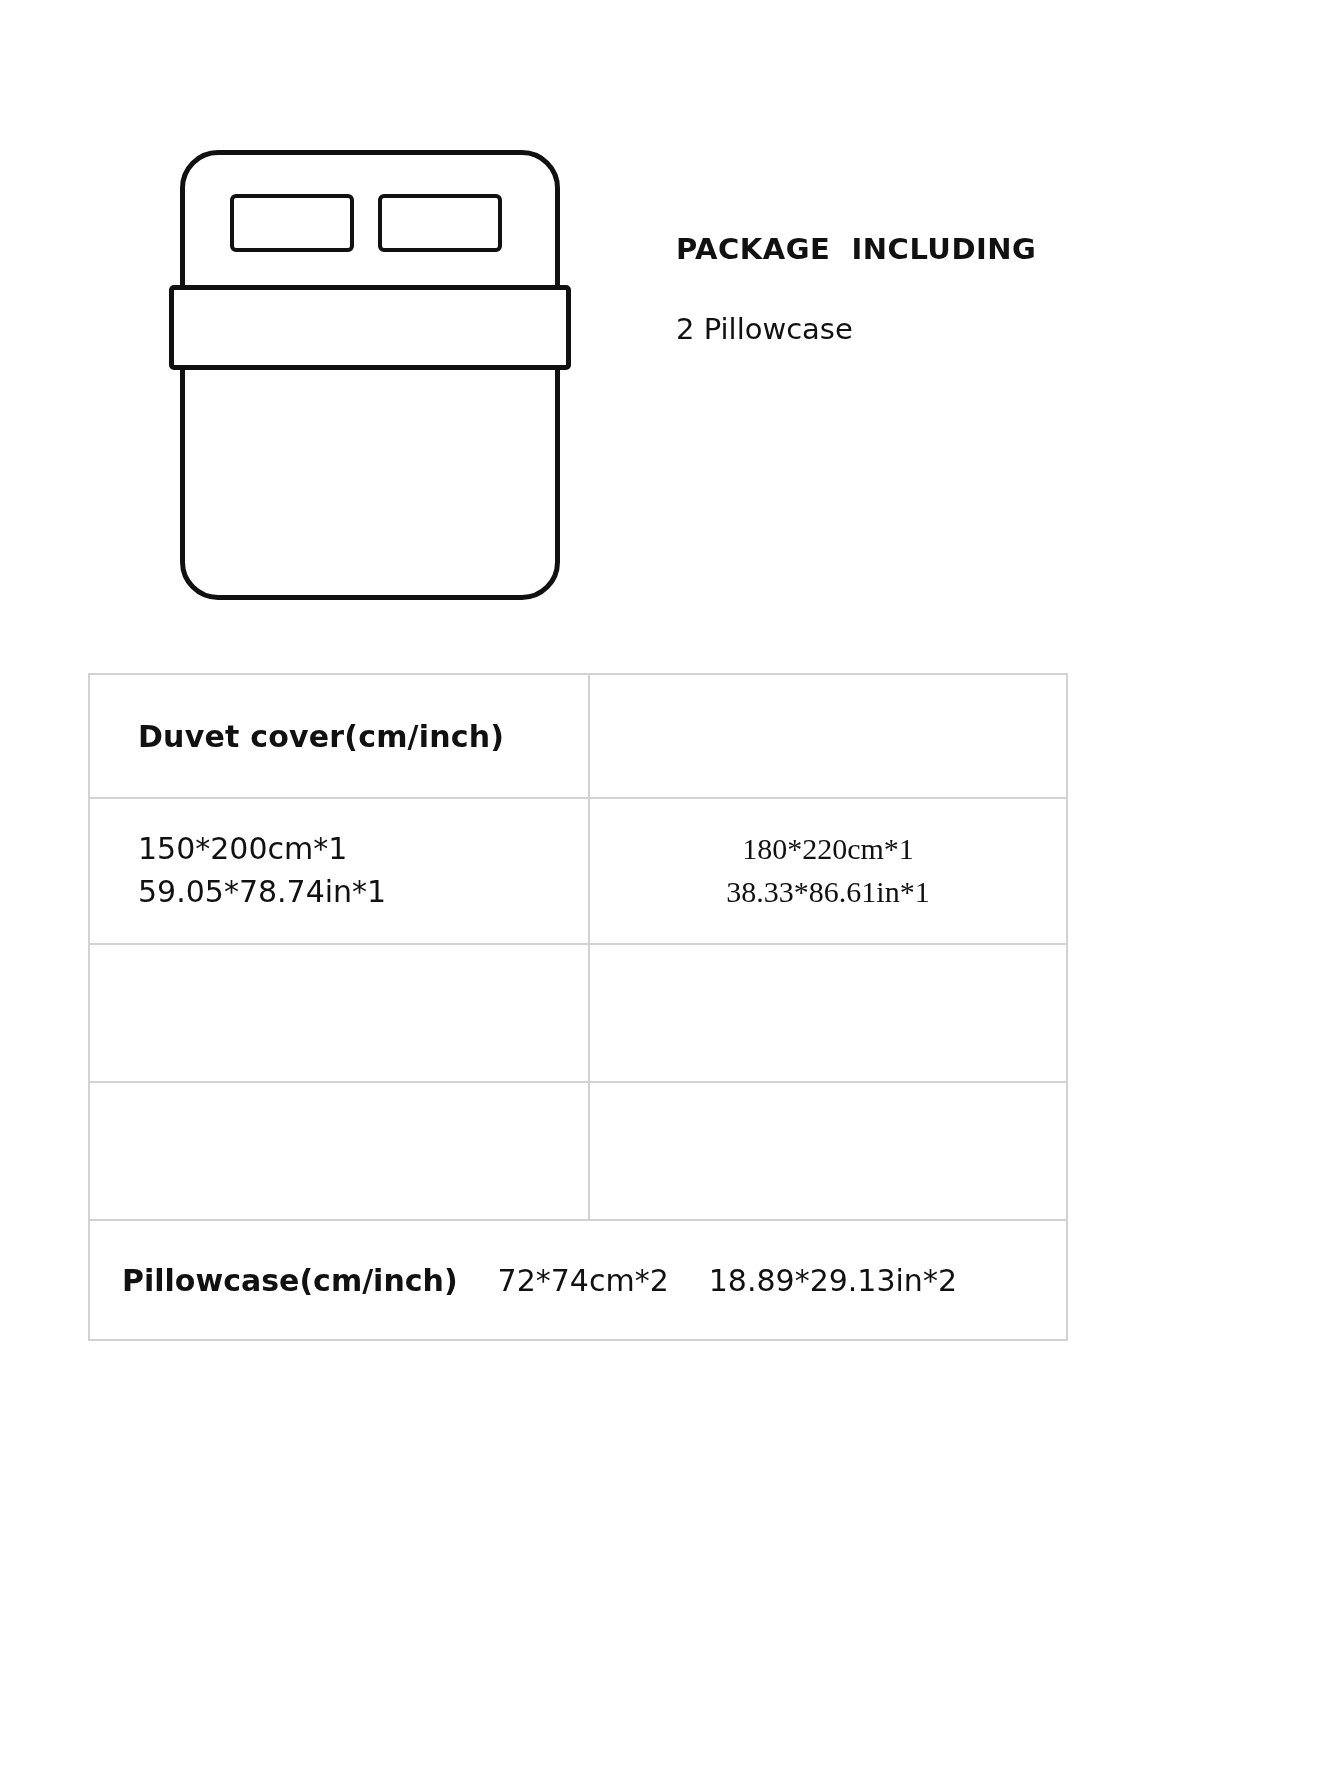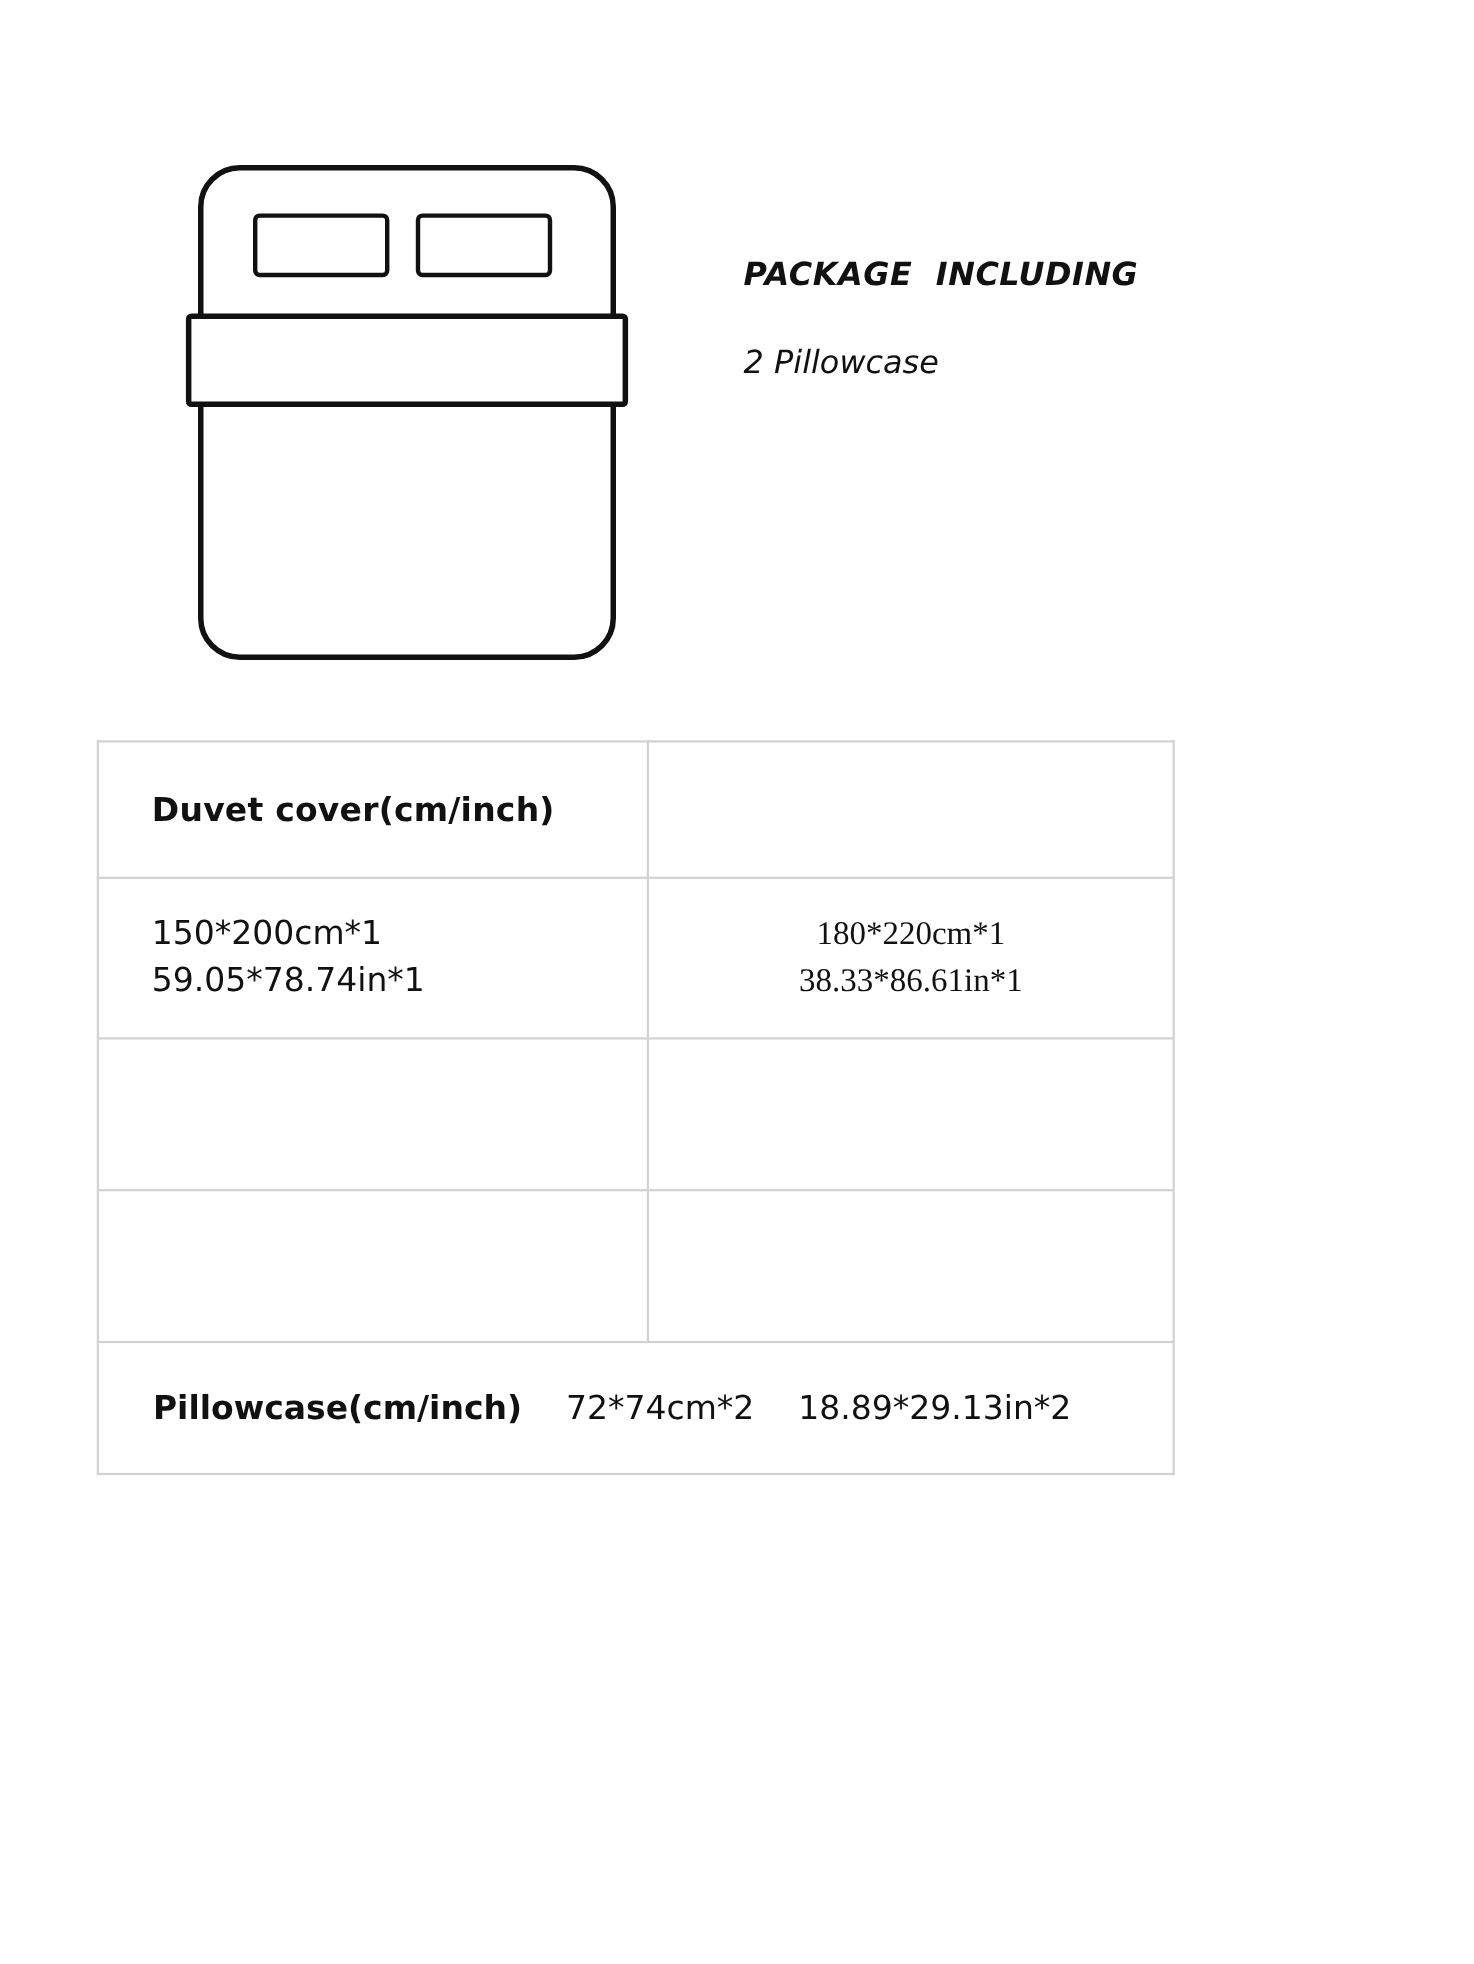--- a/index.html
+++ b/index.html
@@ -16,21 +16,20 @@
     overflow: hidden;
   }
 
   
   .top-section {
     position: absolute;
     left: 0;
     top: 0;
     width: 1252px;
     height: 690px;
-    font-style: italic;
   }
 
   .bed-illustration {
     position: absolute;
     left: 180px;
     top: 150px;
     width: 380px;
     height: 450px;
   }
   .bed-body {
@@ -135,21 +134,21 @@
 
   
   .pillow-row td {
     height: 118px;
     border: 2px solid #d2d2d2;
   }
   .pillow-cell {
     display: flex;
     align-items: center;
     gap: 40px;
-    padding-left: 49px;
+    padding-left: 32px;
   }
   .pillow-label {
     font-size: 30px;
     font-weight: bold;
     color: #111111;
     white-space: pre;
   }
   .pillow-val {
     font-size: 30px;
     color: #111111;

